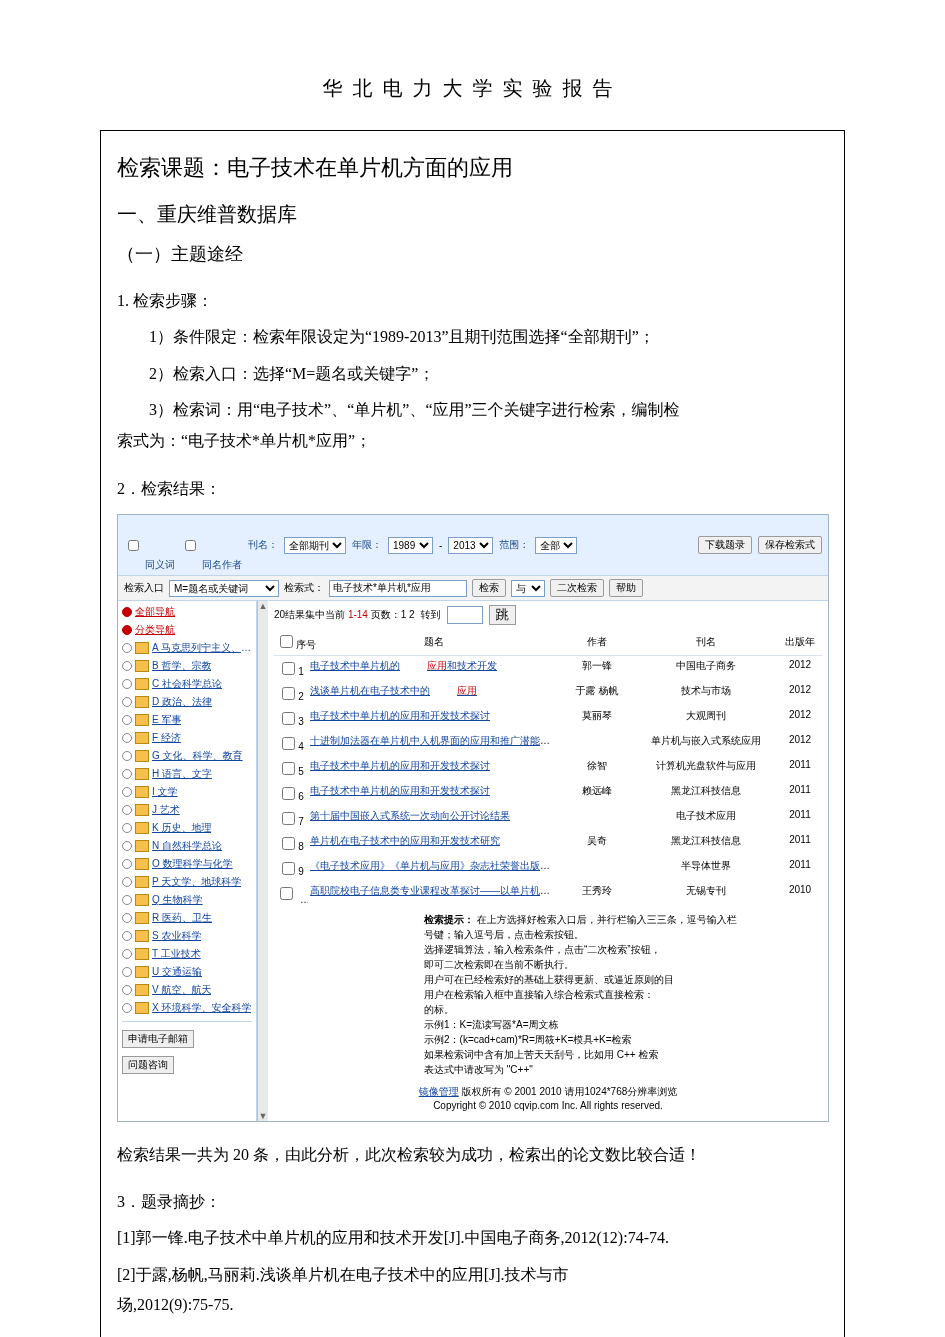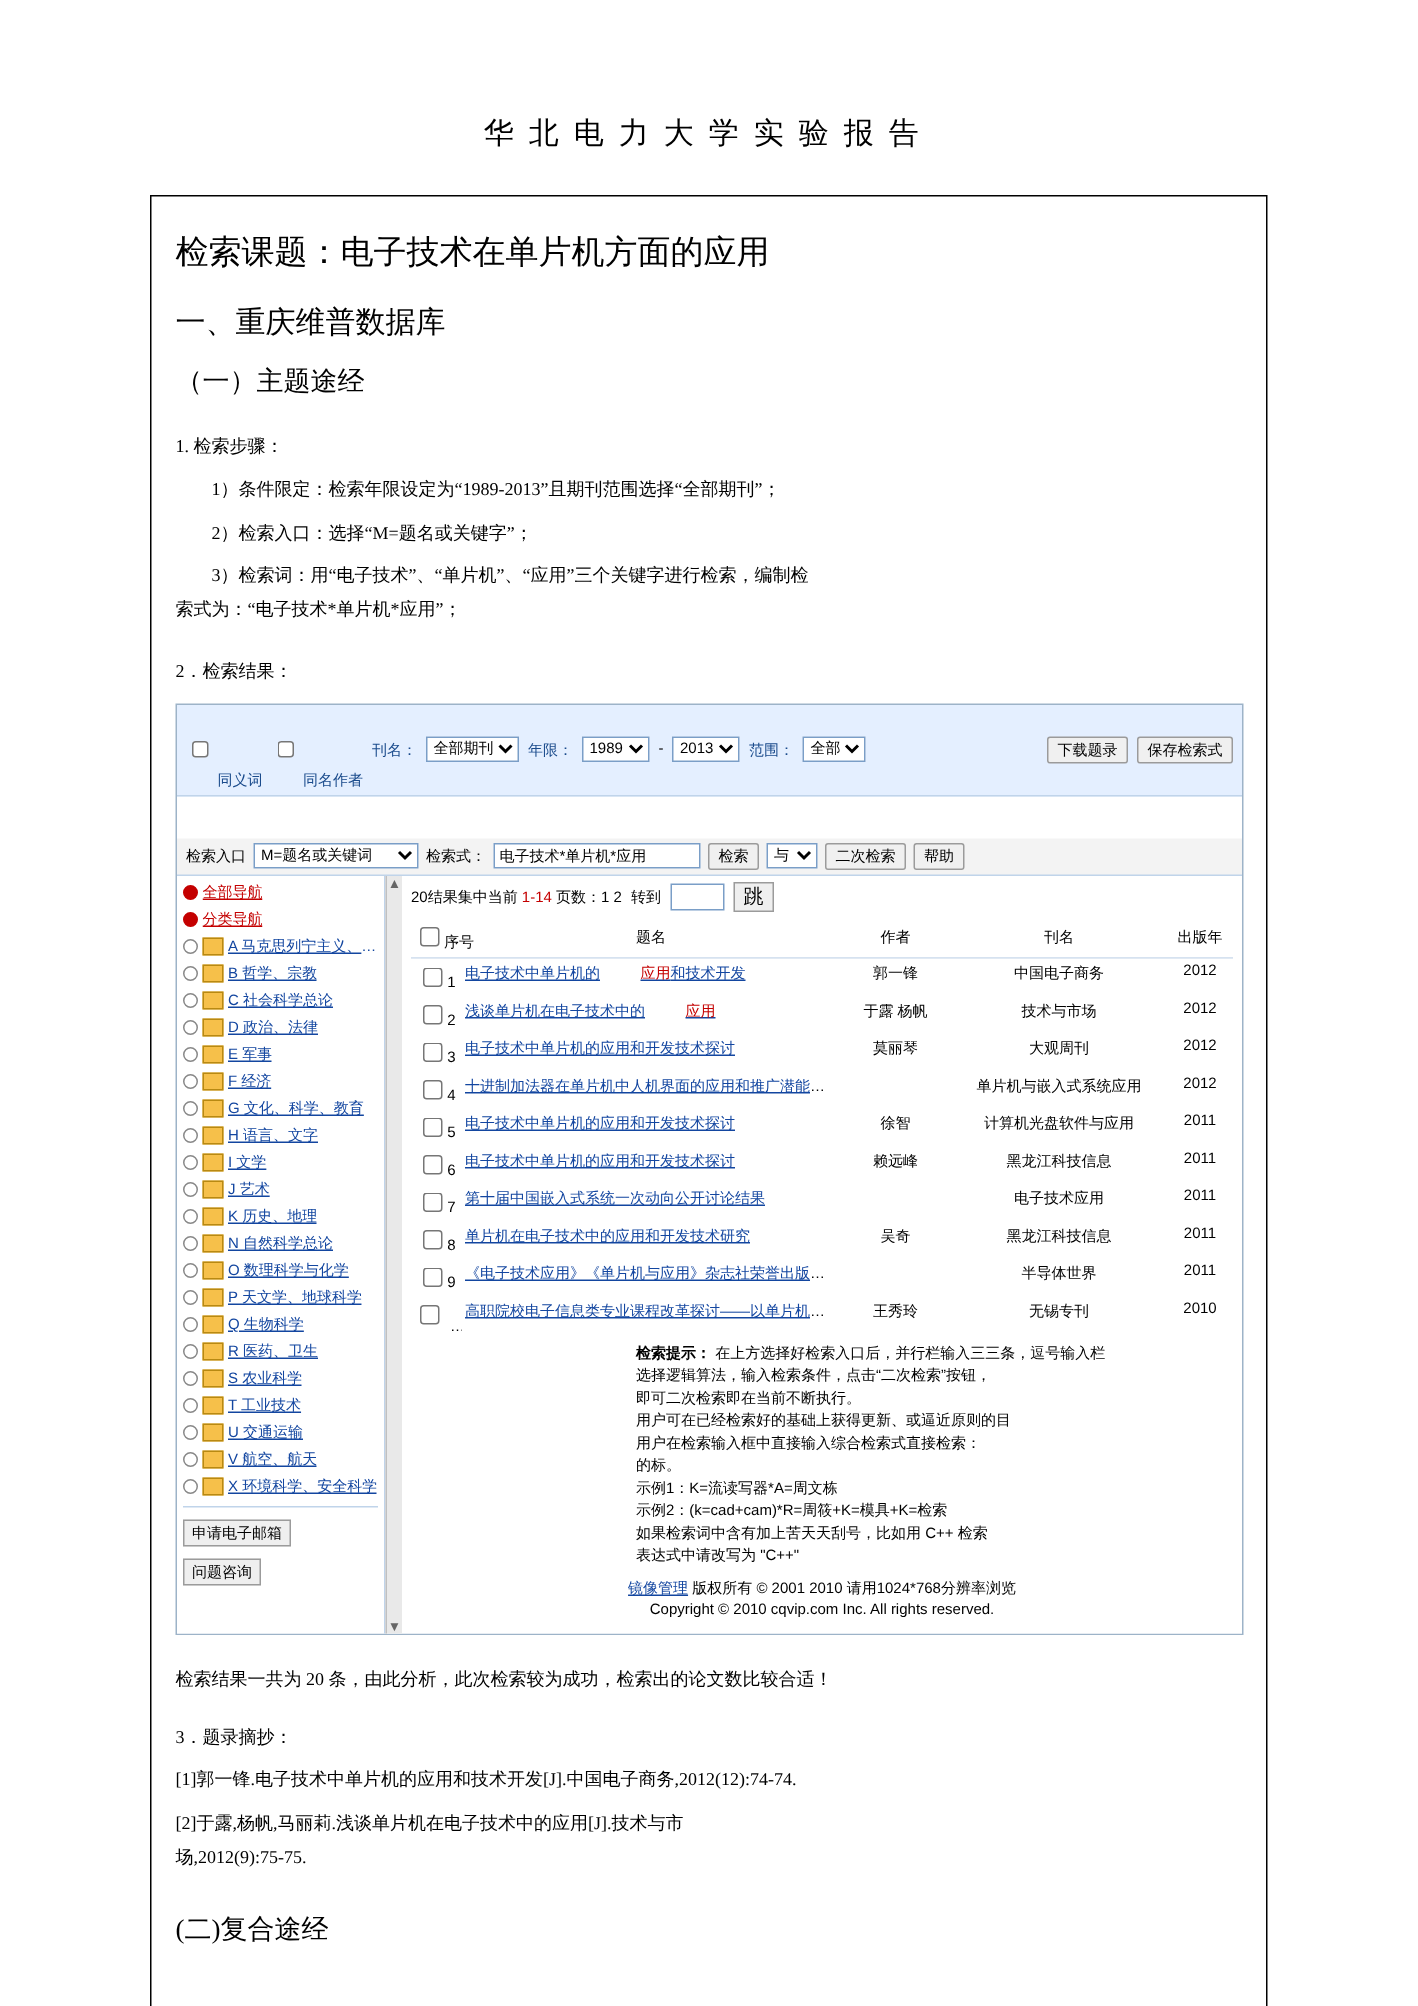--- a/index.html
+++ b/index.html
@@ -34,21 +34,21 @@
   }
   .sec-h1 {
     font-size: 20px;
     margin: 14px 0 14px 0;
   }
   .sec-h2 {
     font-size: 18px;
     margin: 14px 0 20px 0;
   }
   .sec-body {
-    font-size: 12px;
+    font-size: 16px;
     line-height: 1.9;
     margin: 6px 0;
   }
   .indent {
     text-indent: 2em;
   }
 
   
   .db-screenshot {
     width: 710px;
@@ -103,21 +103,20 @@
 
   
   .db-queryrow {
     background: #f3f3f3;
     border-bottom: 1px solid #c0d4ea;
     padding: 3px 6px;
     display: flex;
     align-items: center;
     gap: 5px;
     white-space: nowrap;
-    margin-top: 28px;
   }
   .db-queryrow input[type="text"] {
     font-size: 10px;
     height: 15px;
     border: 1px solid #7a9ec7;
     padding: 0 3px;
   }
   .db-queryrow .field-label { color:#000; }
 
   
@@ -559,20 +558,21 @@
                   <td class="col-author">王秀玲</td>
                   <td class="col-journal">无锡专刊</td>
                   <td class="col-year">2010</td>
                 </tr>
               </tbody>
           </table>
 
           <div class="db-tip-block">
             <div><span class="tip-head">检索提示：</span>
                  <span class="tip-line">在上方选择好检索入口后，并行栏输入三三条，逗号输入栏</span></div>
+            <div class="tip-line">号键；输入逗号后，点击检索按钮。</div>
             <div class="tip-line">选择逻辑算法，输入检索条件，点击“二次检索”按钮，</div>
             <div class="tip-line">即可二次检索即在当前不断执行。</div>
             <div class="tip-line">用户可在已经检索好的基础上获得更新、或逼近原则的目</div>
             <div class="tip-line">用户在检索输入框中直接输入综合检索式直接检索：</div>
             <div class="tip-line">的标。</div>
             <div class="tip-line">示例1：K=流读写器*A=周文栋</div>
             <div class="tip-line">示例2：(k=cad+cam)*R=周筱+K=模具+K=检索</div>
             <div class="tip-line">如果检索词中含有加上苦天天刮号，比如用 C++ 检索</div>
             <div class="tip-line">表达式中请改写为 "C++"</div>
           </div>

